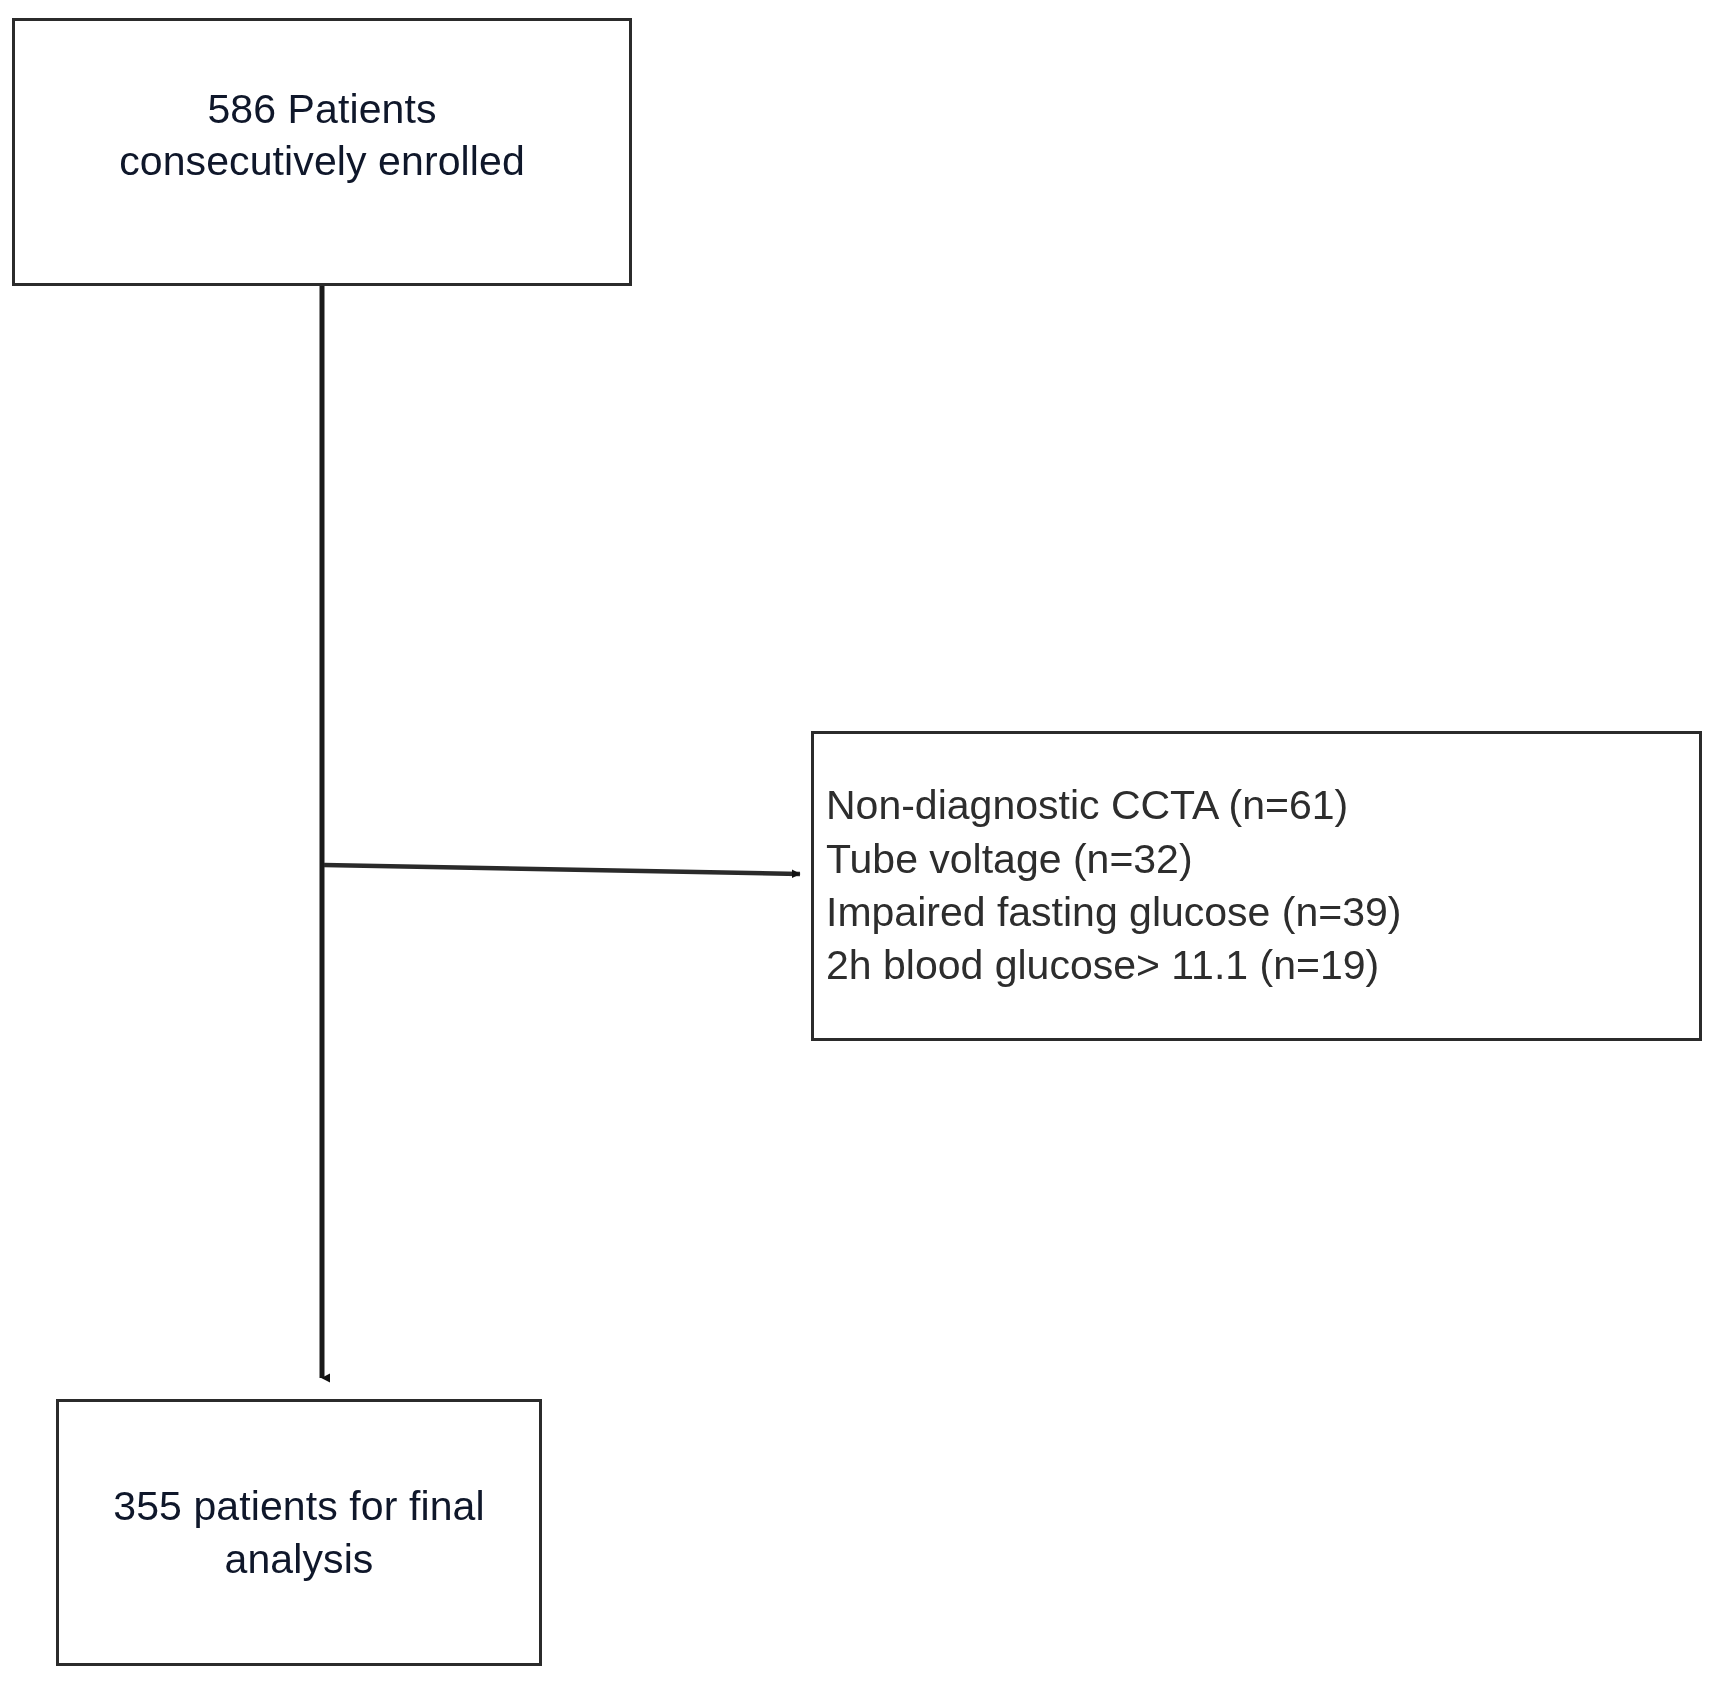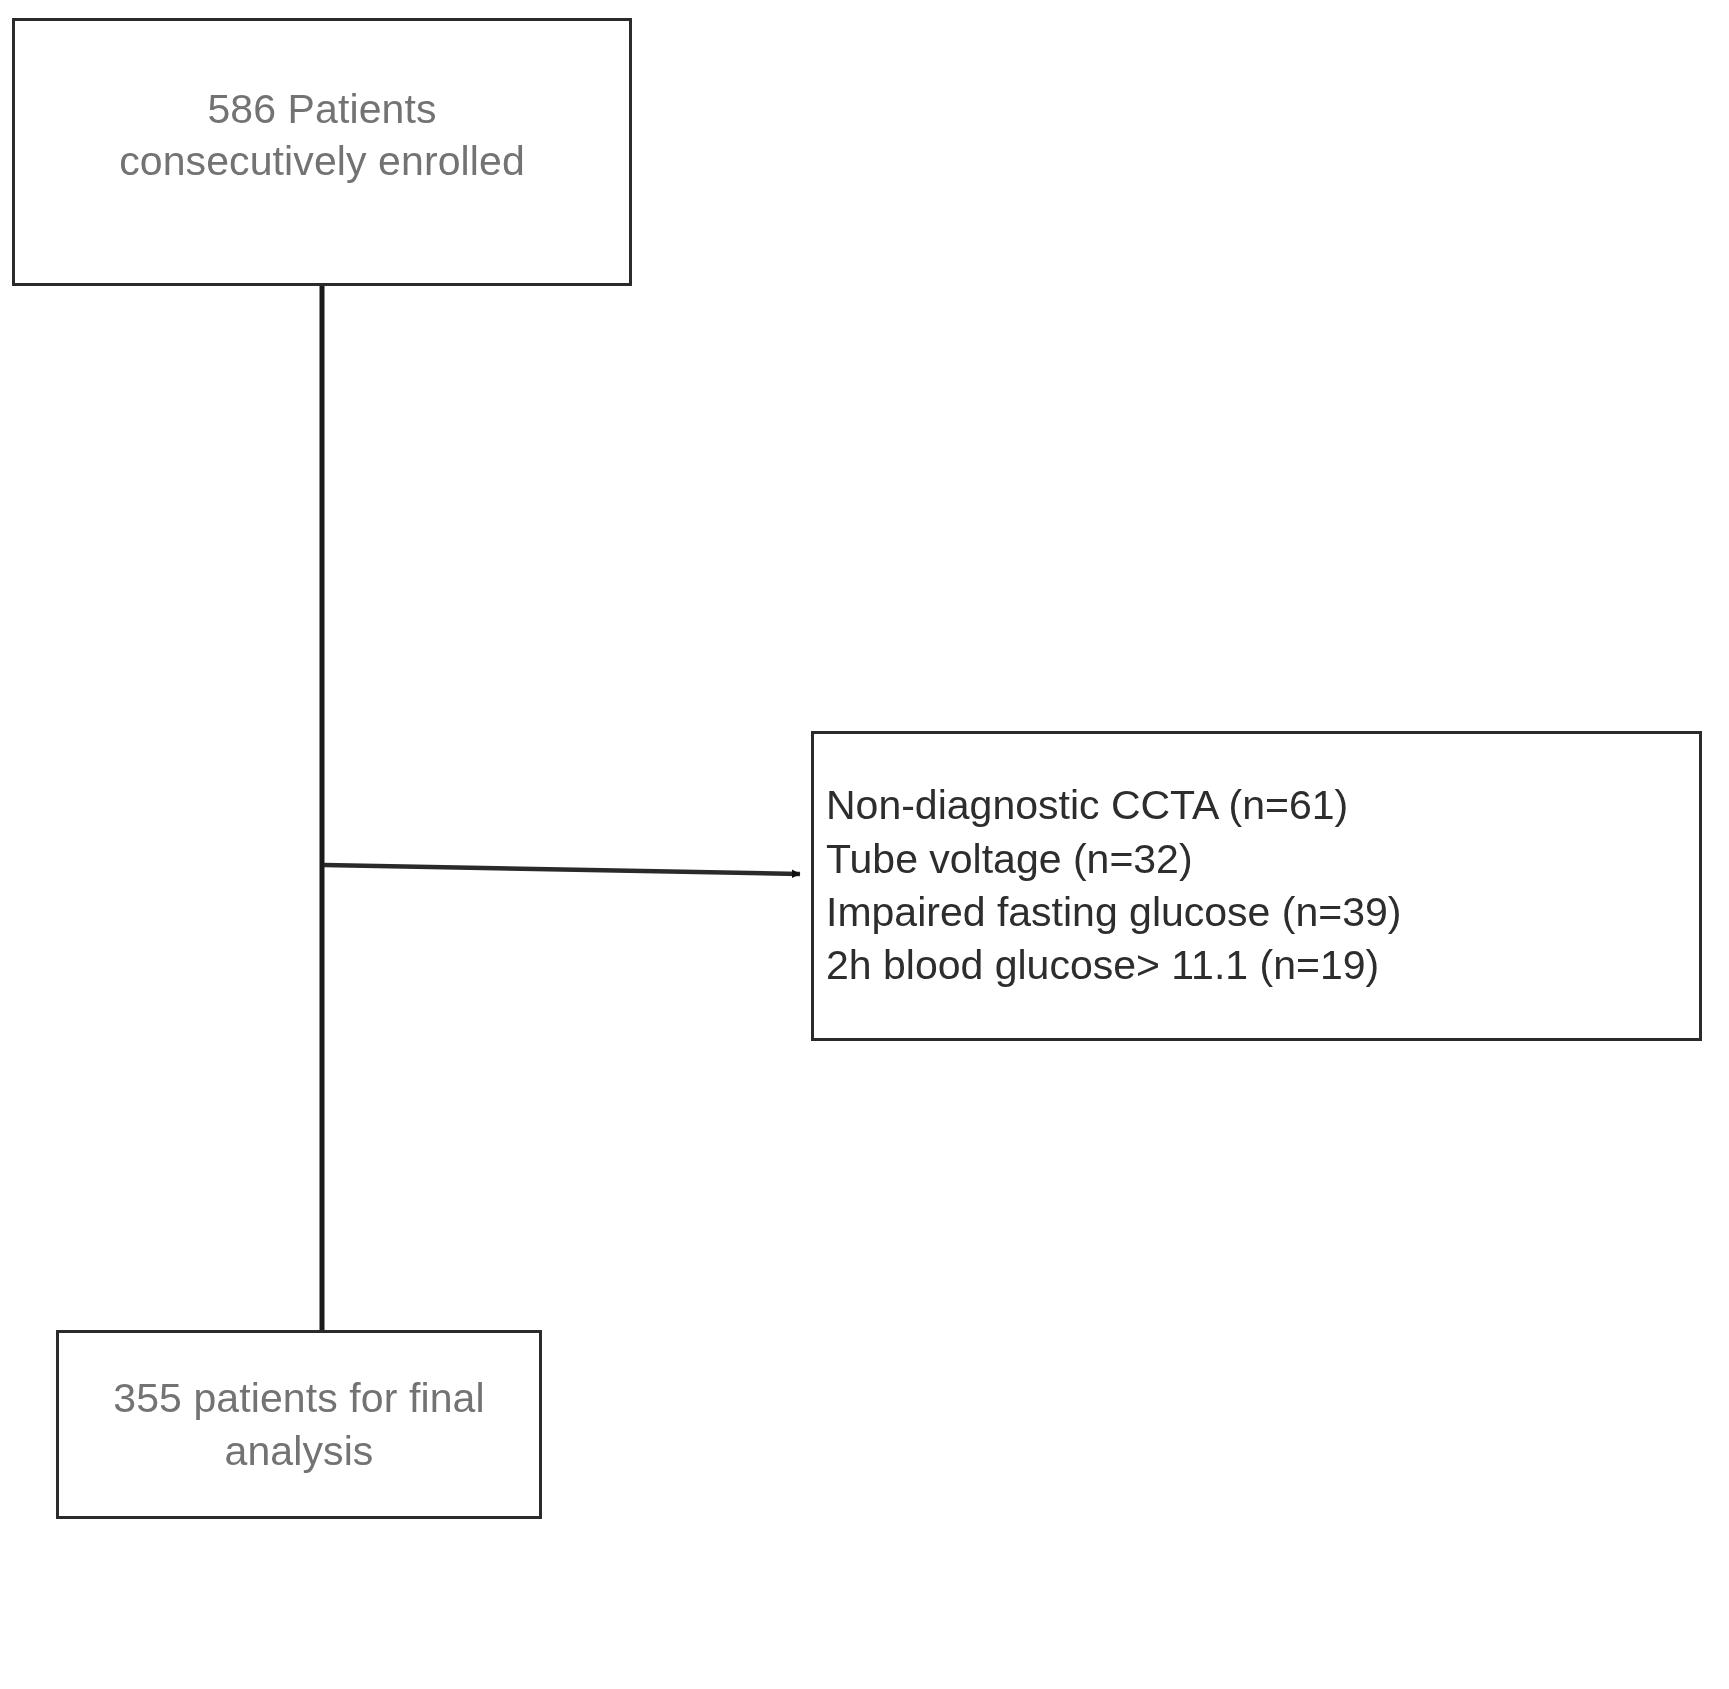--- a/index.html
+++ b/index.html
@@ -31,21 +31,21 @@
     justify-content: center;
     text-align: center;
   }
   .flow-box.left {
     justify-content: flex-end;
     text-align: left;
   }
   .box-text {
     font-size: 41px;
     line-height: 1.28;
-    color: #737373;
+    color: #0f172a;
     letter-spacing: 0.1px;
     white-space: pre-line;
   }
   #box-enrolled {
     left: 12px;
     top: 18px;
     width: 620px;
     height: 268px;
     padding: 0 34px;
   }
@@ -67,23 +67,23 @@
     width: 100%;
   }
   #box-exclusions .exclusion-list li {
     font-size: 41px;
     line-height: 1.30;
     color: #2d2d2d;
     white-space: nowrap;
   }
   #box-final {
     left: 56px;
-    top: 1330px;
+    top: 1399px;
     width: 486px;
-    height: 189px;
+    height: 267px;
     padding: 0 22px;
   }
   #box-final .box-text {
     width: 100%;
   }
   .connector-svg {
     position: absolute;
     left: 0;
     top: 0;
     width: 1729px;

